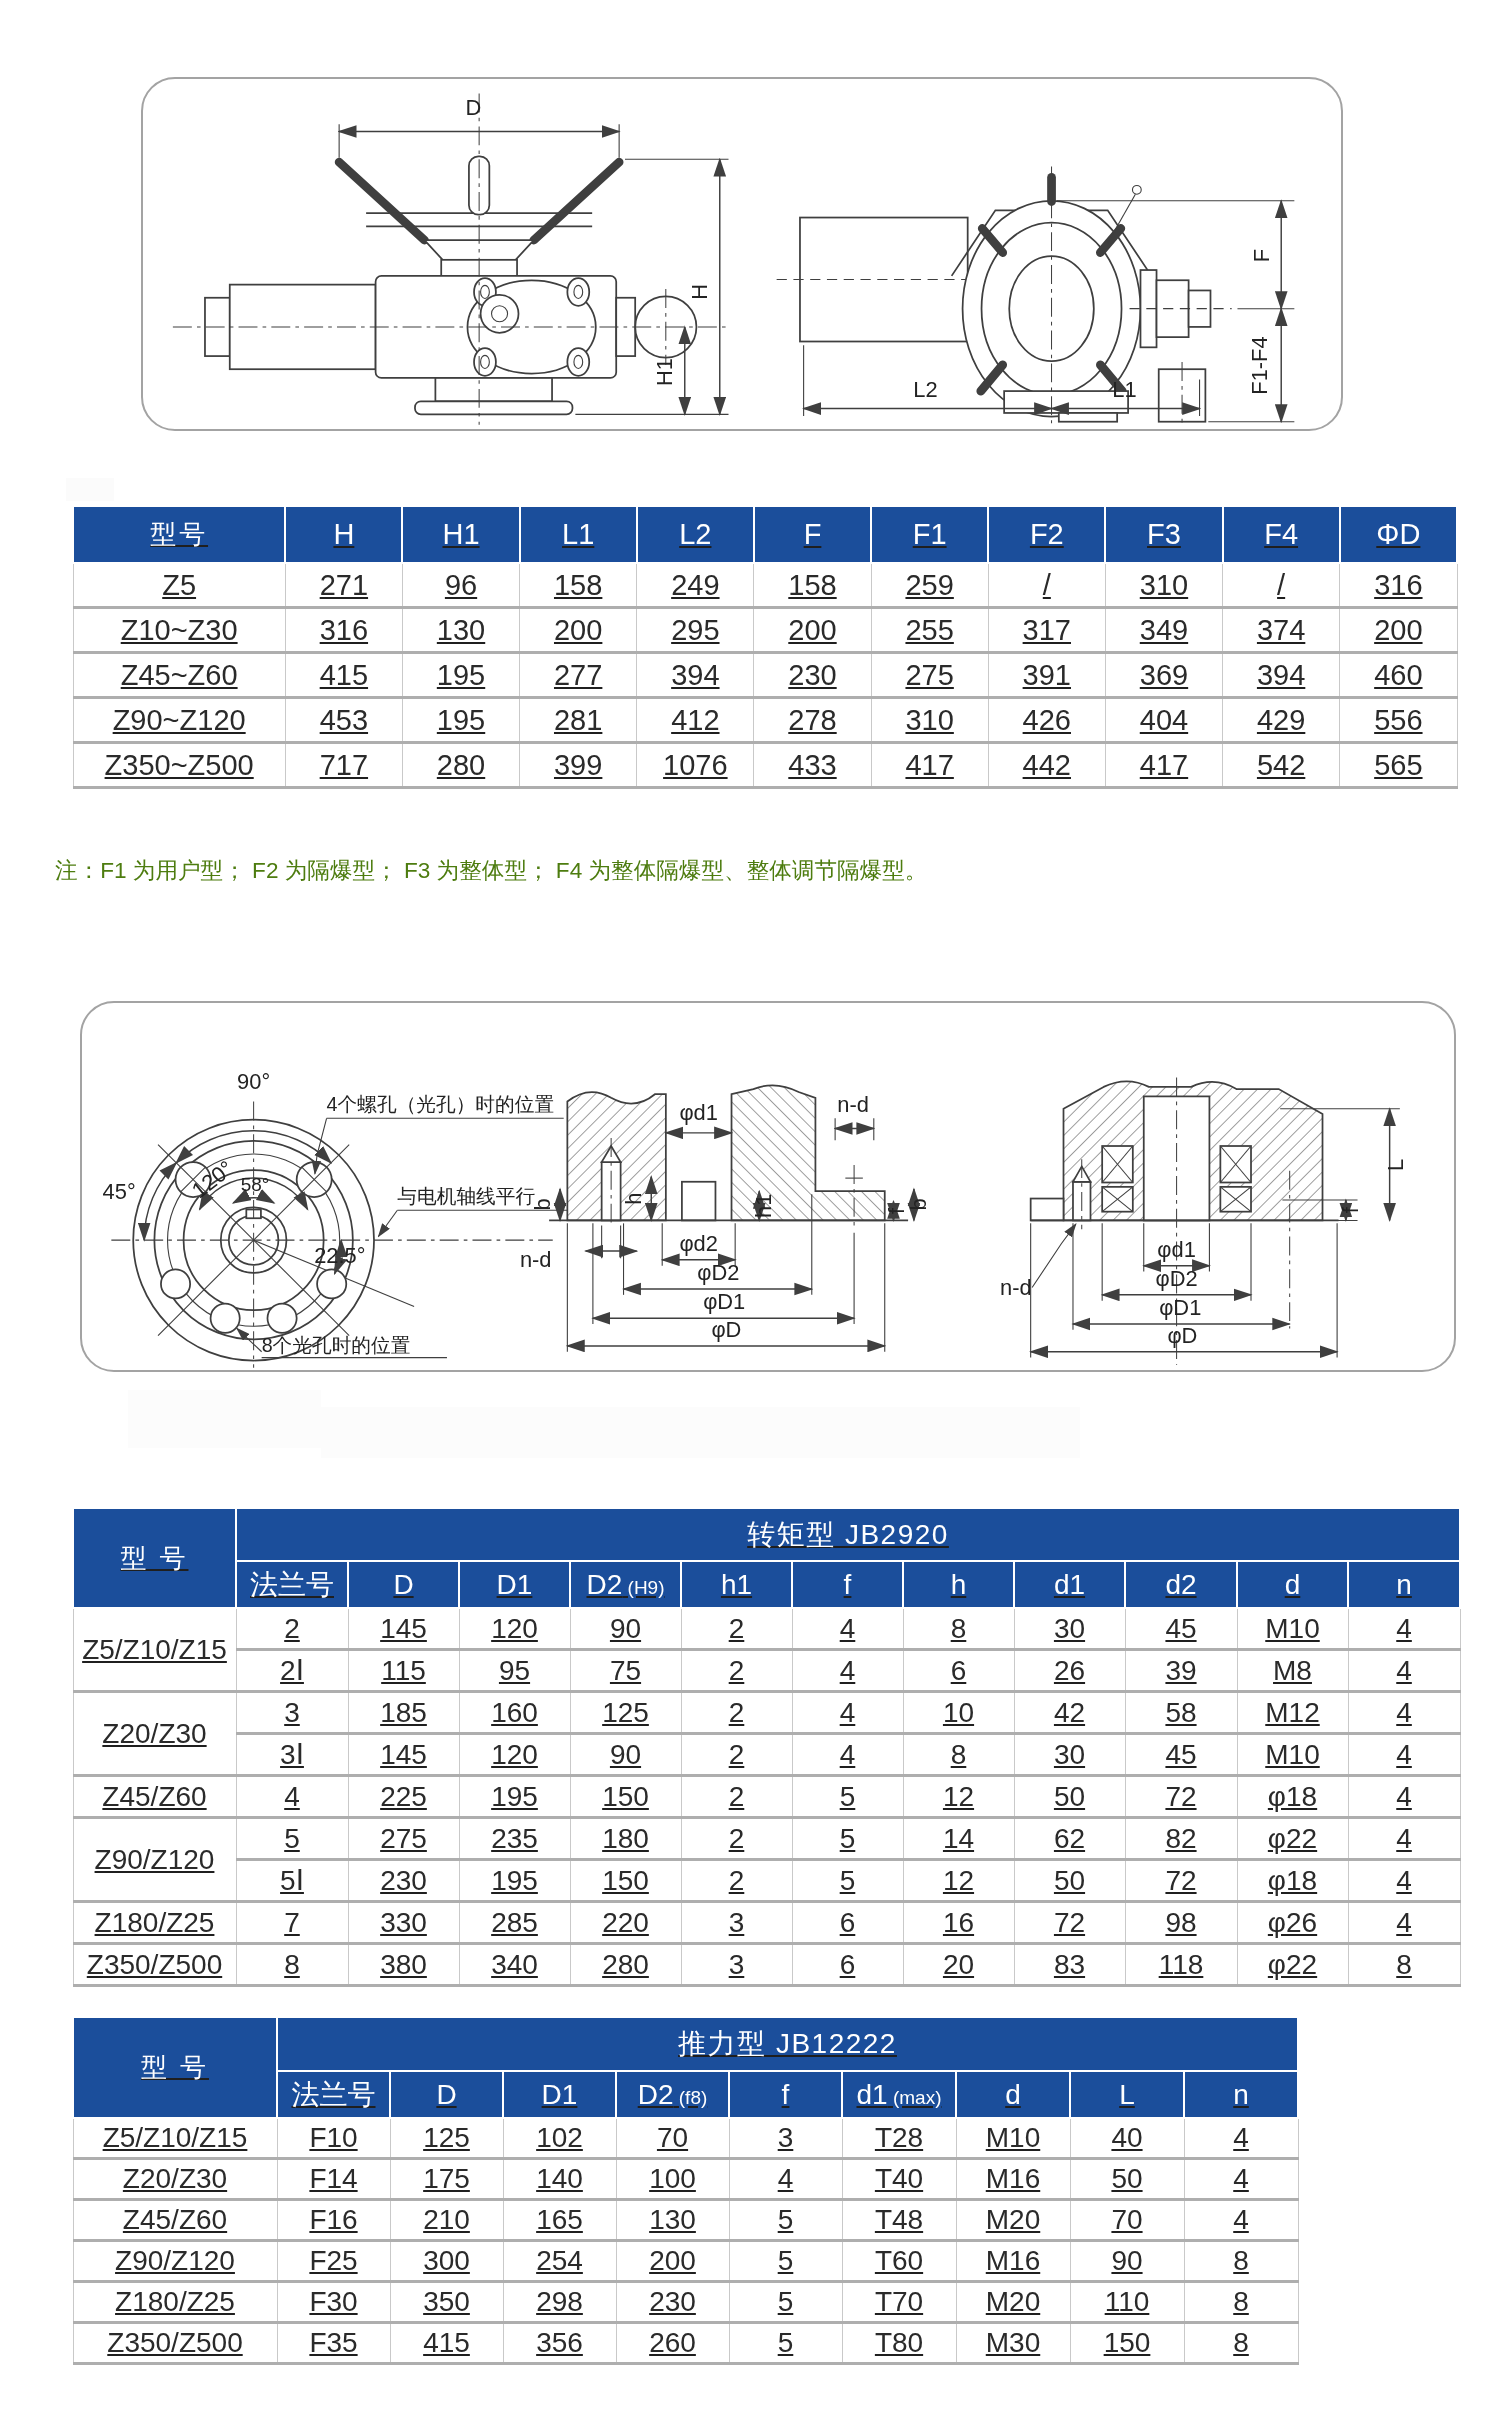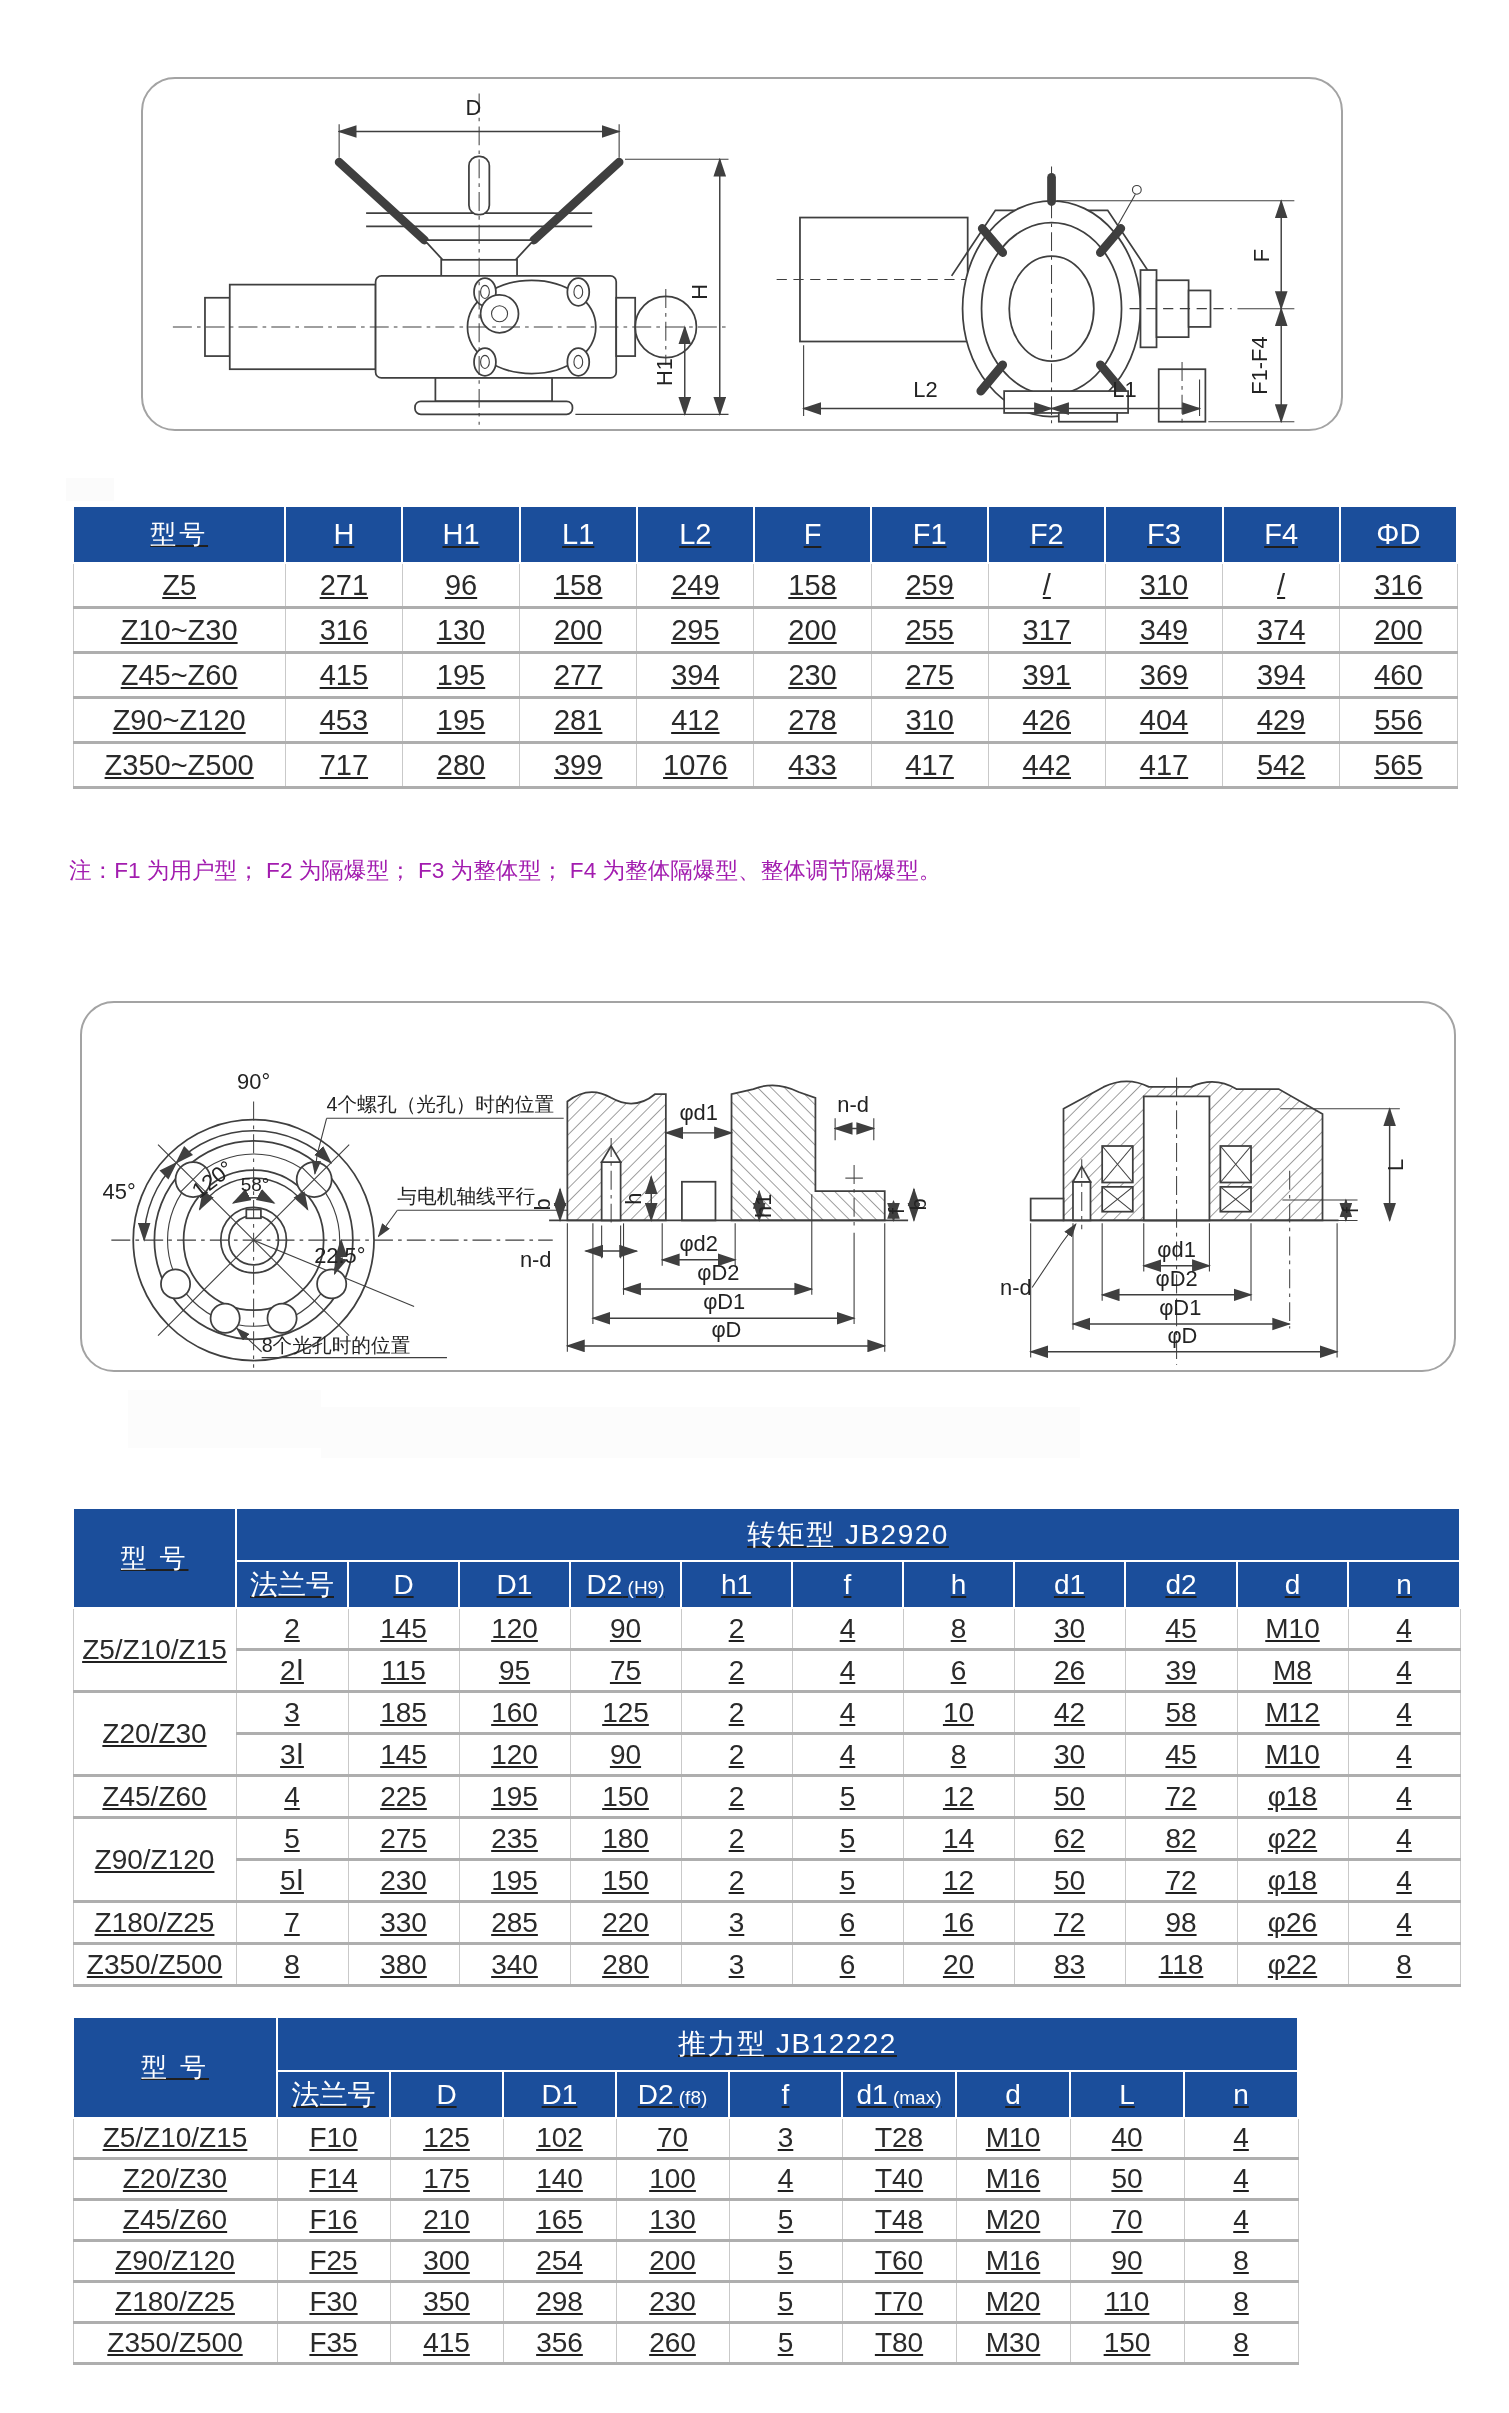--- a/index.html
+++ b/index.html
@@ -24,21 +24,21 @@
      border-bottom:3.6px solid #aeaeae;padding:0;}
   #t1wrap th{height:55px;}
   #t1wrap td{height:42px;font-size:29px;}
   #t2wrap th.band{height:51px;text-align:center;}
   #t2wrap th.sub{height:45px;font-size:28px;}
   #t2wrap td{height:39px;font-size:28px;}
   #t3wrap th.band{height:52px;}
   #t3wrap th.sub{height:45px;font-size:28px;}
   #t3wrap td{height:38px;font-size:28px;}
   td.model{font-size:25px;}
-  .note{position:absolute;left:69px;top:855px;width:1241px;font-size:22.6px;color:#a21caf;}
+  .note{position:absolute;left:55px;top:855px;width:1241px;font-size:22.6px;color:#4d7c0f;}
   
   svg{display:block;}
   .ln{stroke:#3f3f3f;stroke-width:2.4;fill:none;}
   .fw{stroke:#3f3f3f;stroke-width:2.4;fill:#ffffff;}
   .thin{stroke:#3f3f3f;stroke-width:1.5;fill:none;}
   .cl{stroke:#3f3f3f;stroke-width:1.4;fill:none;stroke-dasharray:26 7 5 7;}
   .dash{stroke:#3f3f3f;stroke-width:1.6;fill:none;stroke-dasharray:14 9;}
   .thk{stroke:#3f3f3f;stroke-width:12;stroke-linecap:round;fill:none;}
   .dim{stroke:#3f3f3f;stroke-width:2;fill:none;}
   text{fill:#232323;font-size:30px;font-family:"Liberation Sans","DejaVu Sans",sans-serif;}

